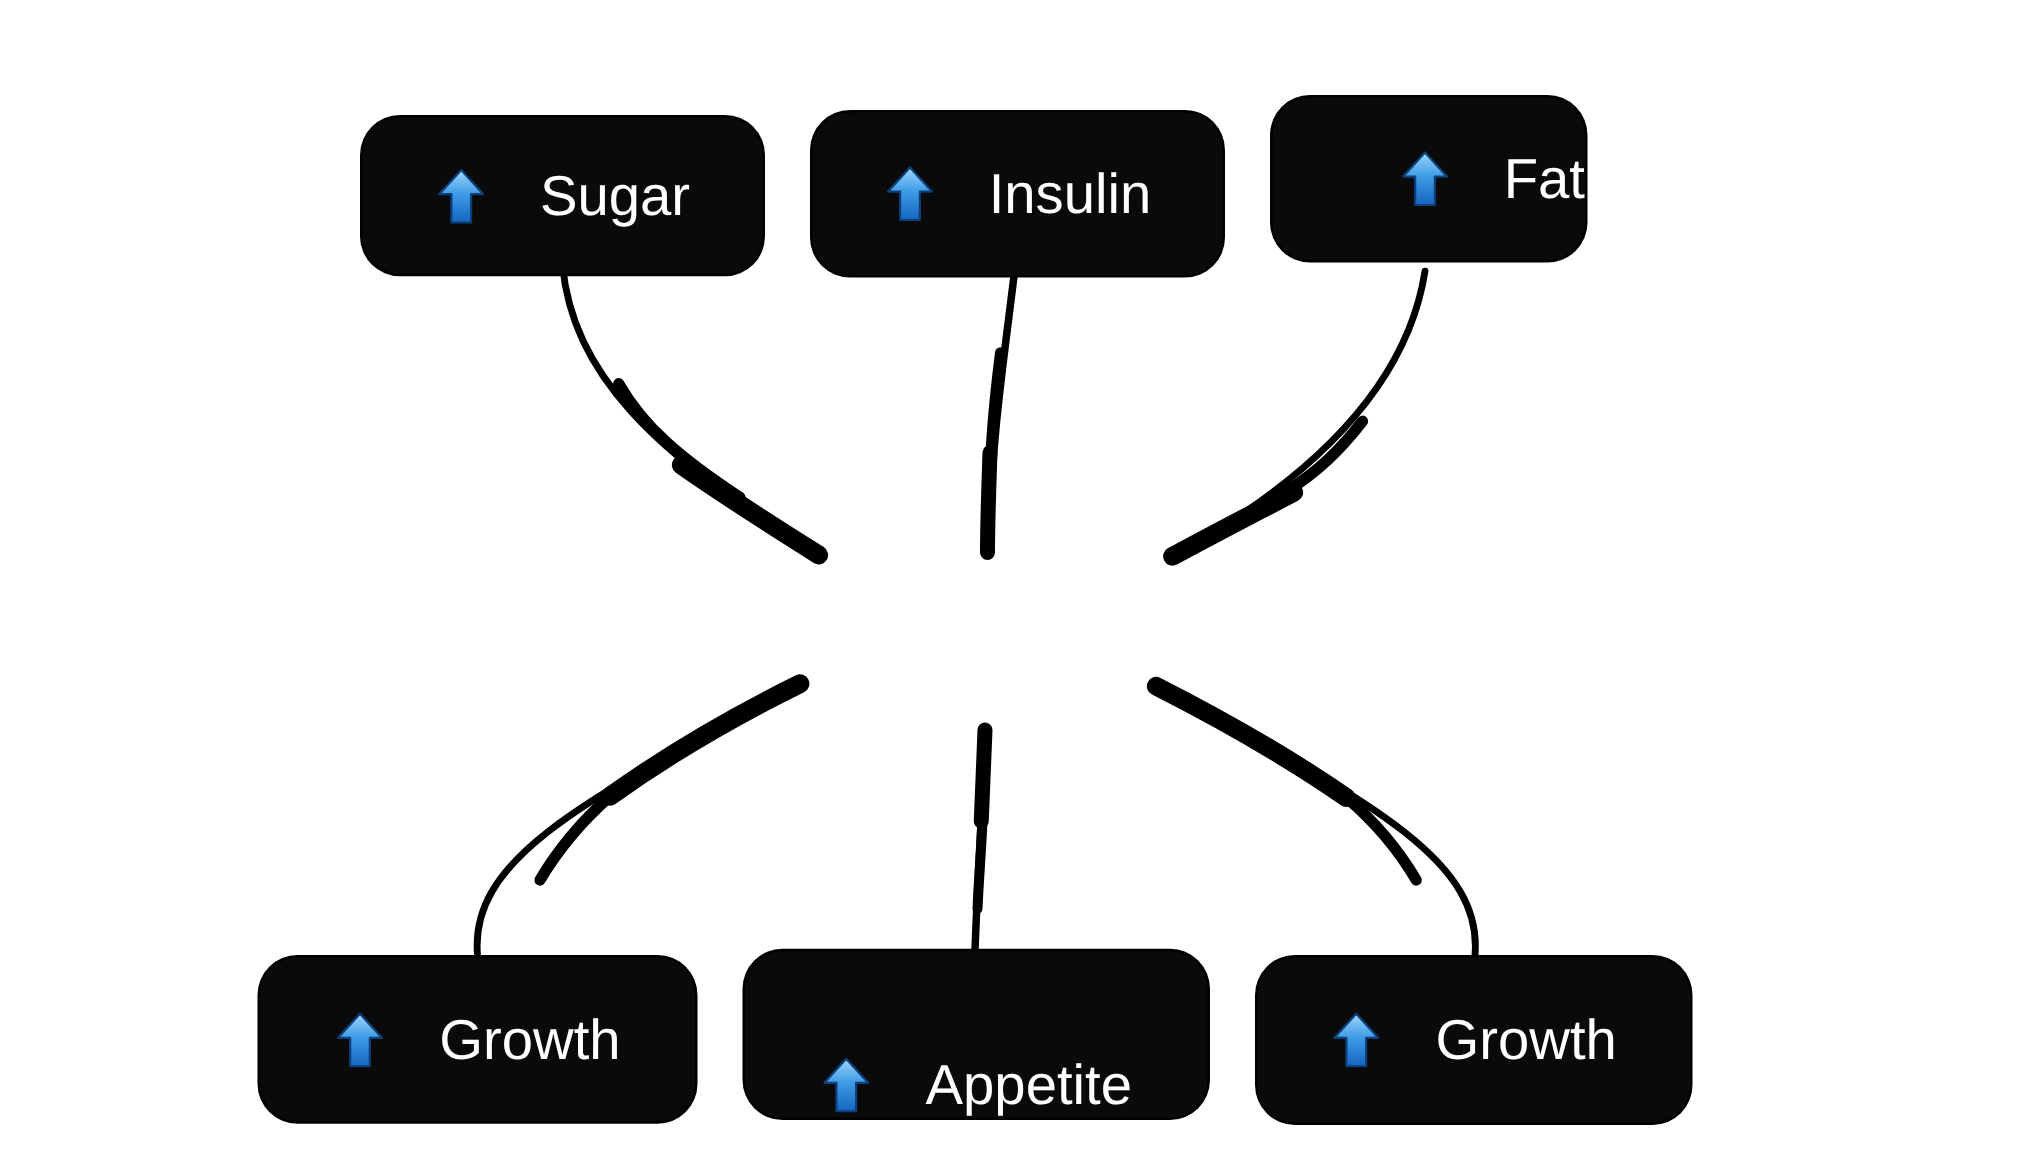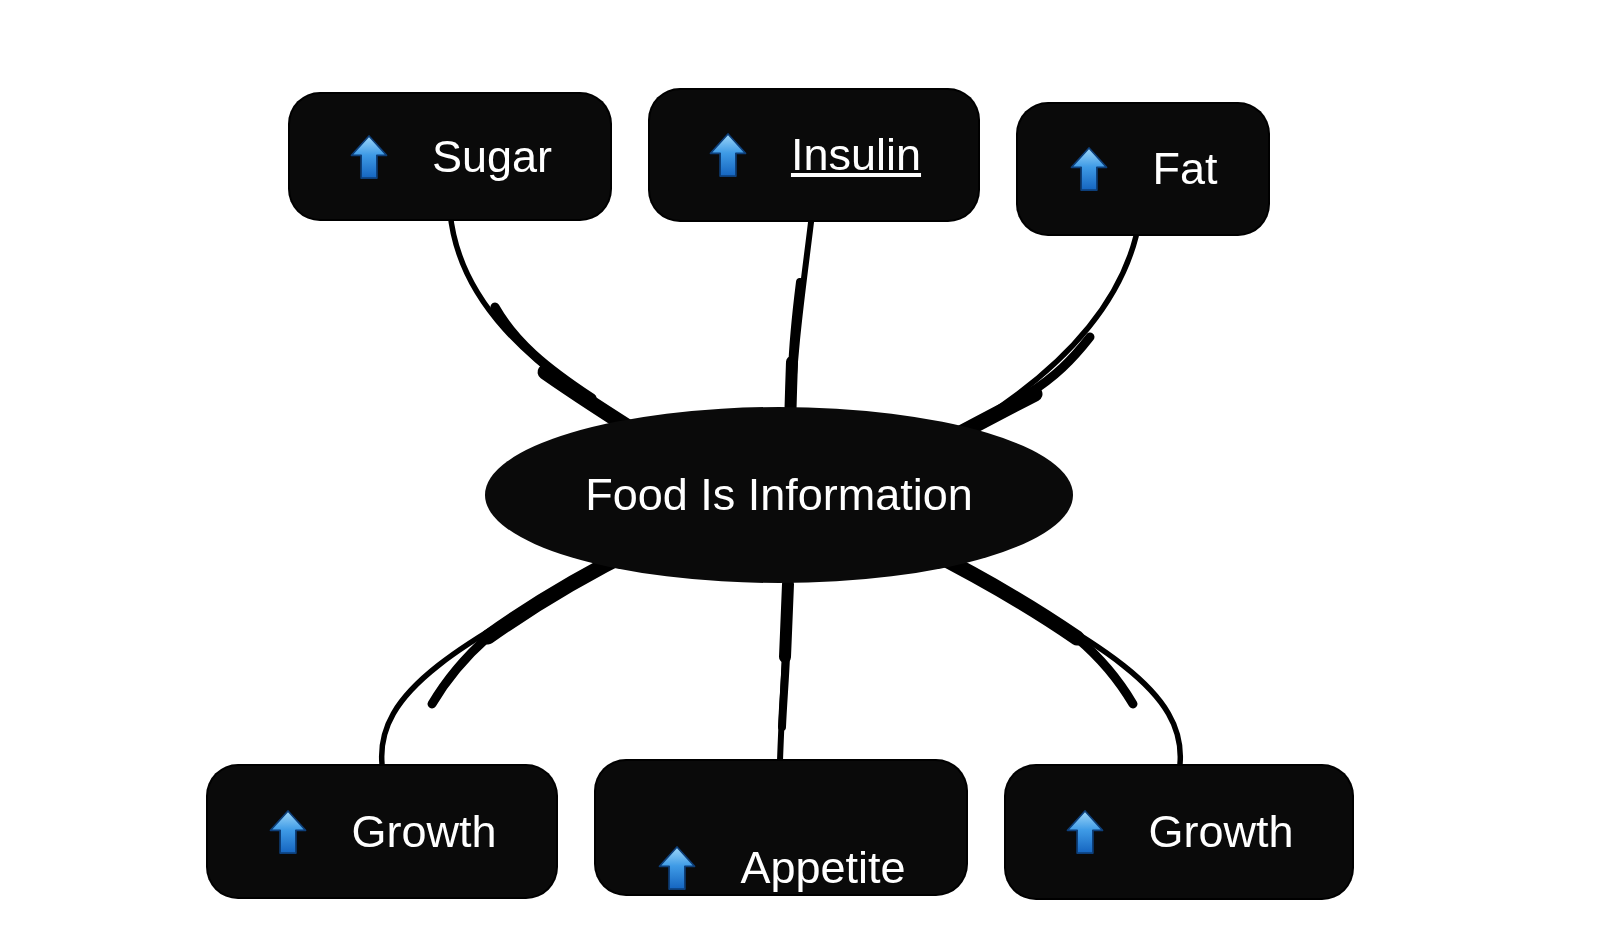--- a/index.html
+++ b/index.html
@@ -106,37 +106,34 @@
     <path class="conn" d="M 925 507 C 990 540, 1035 567, 1077 596" stroke-width="15"></path>
   </svg>
 
   <div class="node" style="left:290px; top:52px; width:320px; height:125px;">
     <svg class="arrow-svg" viewBox="0 0 24 26">
       <path d="M12 1 L22 12 H16.5 V25 H7.5 V12 H2 Z" fill="url(#arrowGrad)" stroke="#0d3f7a" stroke-width="1" stroke-linejoin="round"></path>
     </svg>
     <span class="label">Sugar</span>
   </div>
 
-  <div class="node" style="left:650px; top:48px; width:328px; height:130px;text-decoration:underline;">
+  <div class="node" style="left:650px; top:48px; width:328px; height:130px;">
     <svg class="arrow-svg" viewBox="0 0 24 26">
       <path d="M12 1 L22 12 H16.5 V25 H7.5 V12 H2 Z" fill="url(#arrowGrad)" stroke="#0d3f7a" stroke-width="1" stroke-linejoin="round"></path>
     </svg>
     <span class="label">Insulin</span>
   </div>
 
-  <div class="node" style="left:1018px; top:62px; width:250px; height:130px;">
+  <div class="node" style="left:1018px; top:36px; width:250px; height:130px;justify-content:flex-end;">
     <svg class="arrow-svg" viewBox="0 0 24 26">
       <path d="M12 1 L22 12 H16.5 V25 H7.5 V12 H2 Z" fill="url(#arrowGrad)" stroke="#0d3f7a" stroke-width="1" stroke-linejoin="round"></path>
     </svg>
     <span class="label">Fat</span>
   </div>
 
-  <div class="ellipse" style="left:485px; top:365px; width:588px; height:176px;">
-    <span class="label">Food Is Information</span>
-  </div>
 
   <div class="node" style="left:208px; top:724px; width:348px; height:131px;">
     <svg class="arrow-svg" viewBox="0 0 24 26">
       <path d="M12 1 L22 12 H16.5 V25 H7.5 V12 H2 Z" fill="url(#arrowGrad)" stroke="#0d3f7a" stroke-width="1" stroke-linejoin="round"></path>
     </svg>
     <span class="label">Growth</span>
   </div>
 
   <div class="node" style="left:596px; top:719px; width:370px; height:133px;align-items:flex-end;">
     <svg class="arrow-svg" viewBox="0 0 24 26">

